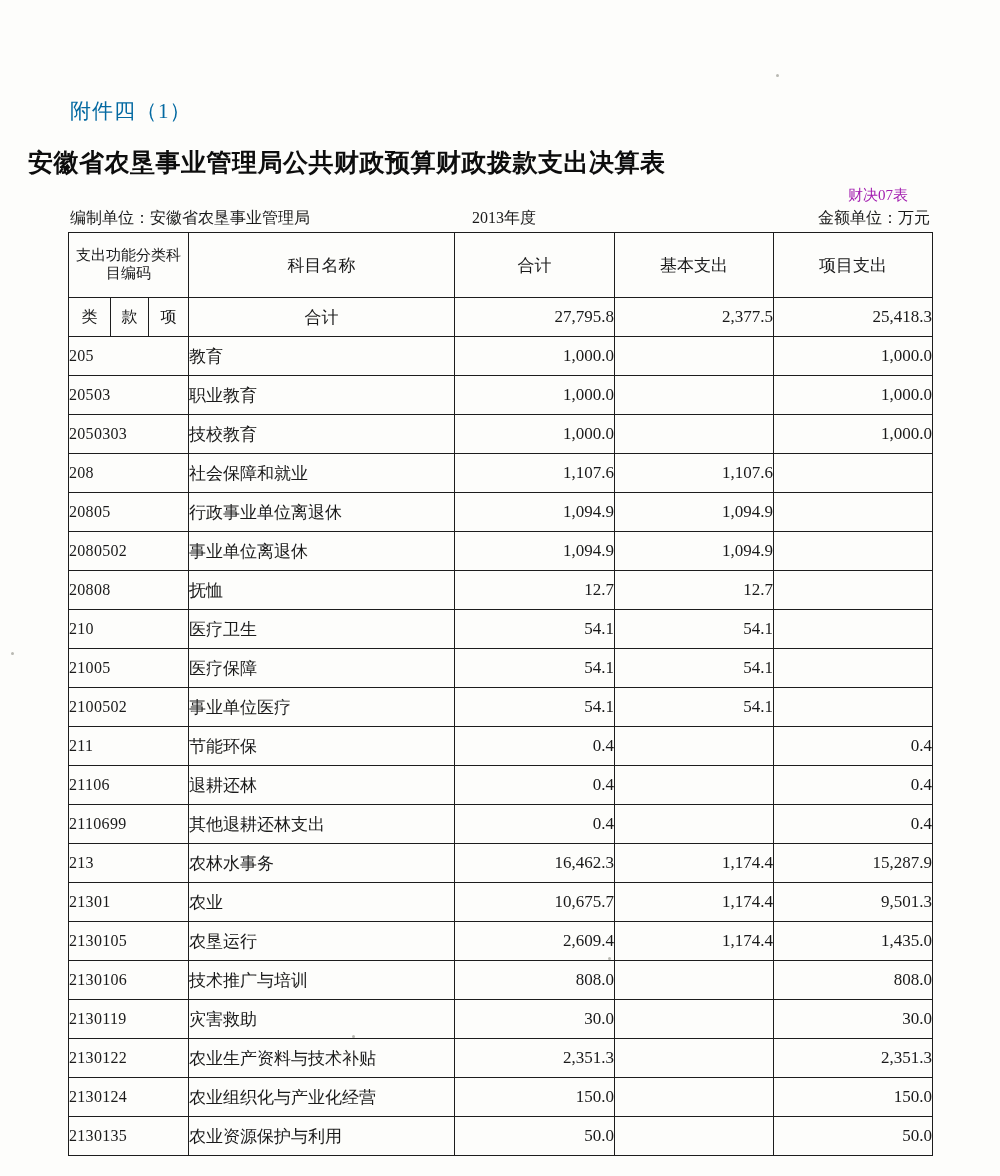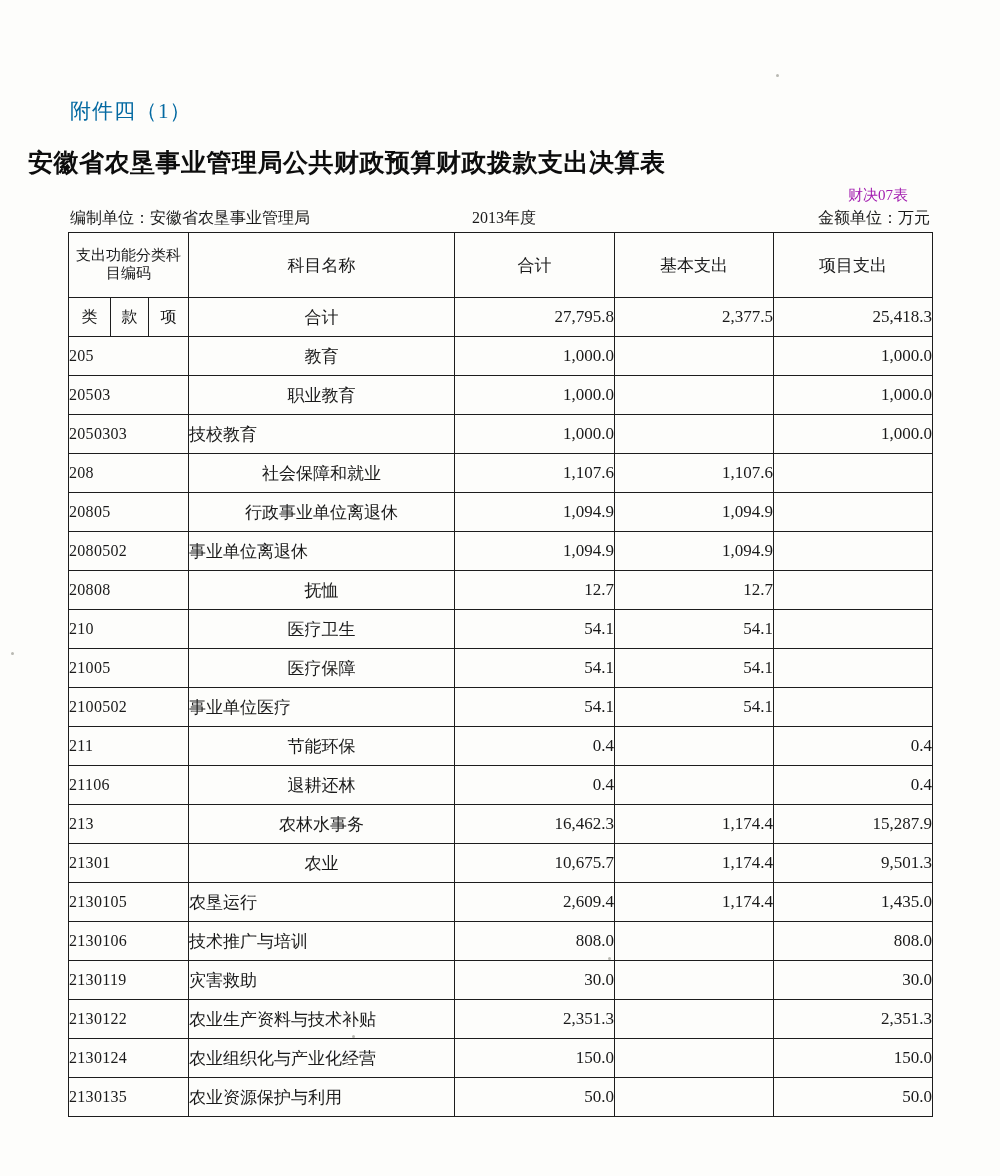--- a/index.html
+++ b/index.html
@@ -129,21 +129,21 @@
     height: 38px;
     text-align: right;
     padding-right: 14px;
     font-size: 17px;
     white-space: nowrap;
   }
   .total-name {
     text-align: center;
     font-size: 17px;
   }
-  .ind1 { padding-left: 10px; text-align: center; }
+  .ind1 { padding-left: 10px; }
   .ind2 { padding-left: 26px; }
 
   col.c-lei { width: 42px; }
   col.c-kuan { width: 38px; }
   col.c-xiang { width: 40px; }
   col.c-name { width: 266px; }
   col.c-total { width: 160px; }
   col.c-basic { width: 159px; }
   col.c-proj { width: 159px; }
 </style>
@@ -276,20 +276,27 @@
           <td class="num-cell">0.4</td>
         </tr>
         <tr>
           <td class="code-cell" colspan="3">21106</td>
           <td class="name-cell ind1">退耕还林</td>
           <td class="num-cell">0.4</td>
           <td class="num-cell"></td>
           <td class="num-cell">0.4</td>
         </tr>
         <tr>
+          <td class="code-cell" colspan="3">2110699</td>
+          <td class="name-cell ind2">其他退耕还林支出</td>
+          <td class="num-cell">0.4</td>
+          <td class="num-cell"></td>
+          <td class="num-cell">0.4</td>
+        </tr>
+        <tr>
           <td class="code-cell" colspan="3">213</td>
           <td class="name-cell ind1">农林水事务</td>
           <td class="num-cell">16,462.3</td>
           <td class="num-cell">1,174.4</td>
           <td class="num-cell">15,287.9</td>
         </tr>
         <tr>
           <td class="code-cell" colspan="3">21301</td>
           <td class="name-cell ind1">农业</td>
           <td class="num-cell">10,675.7</td>

